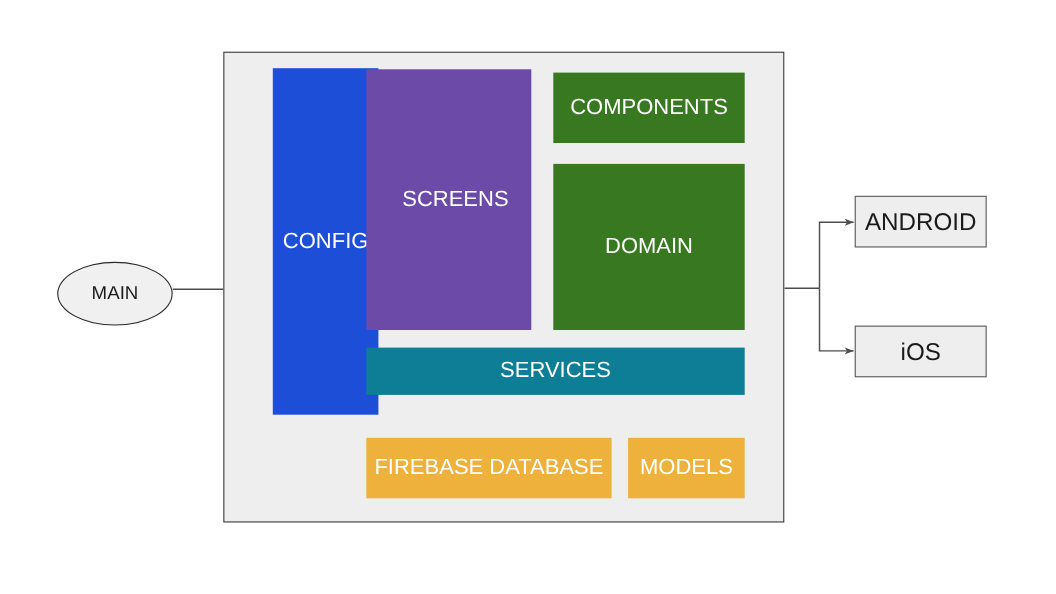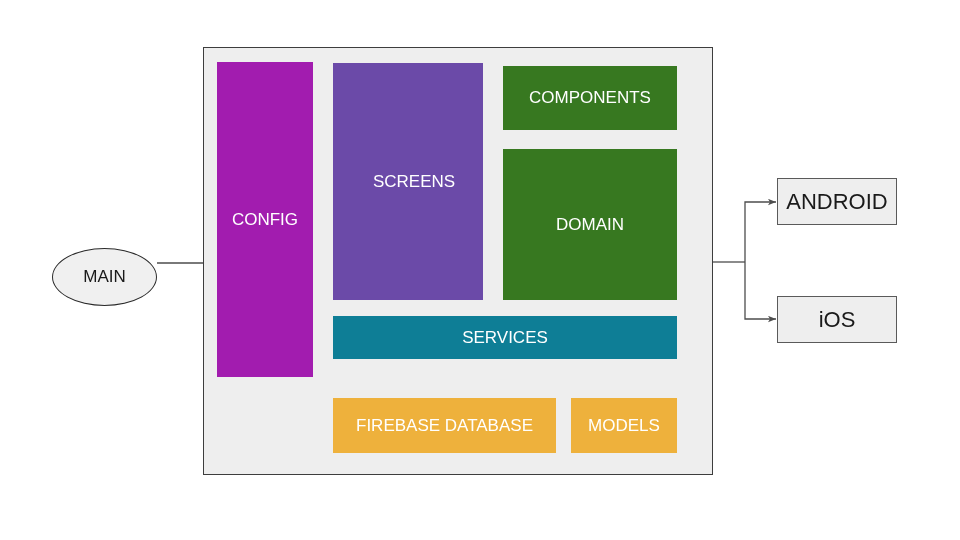--- a/index.html
+++ b/index.html
@@ -63,23 +63,23 @@
     background: #eeeeee;
     border: 1px solid #5a5a5a;
     color: #1a1a1a;
     font-size: 22px;
   }
 
   
   .block-node {
     border: none;
     color: #ffffff;
-    font-size: 17px;
+    font-size: 20px;
   }
-  .block-config   { background: #a21caf; }
+  .block-config   { background: #1d4ed8; margin-left: 31px; }
   .block-screens  { background: #6b4aa8; }
   .block-green    { background: #377820; }
   .block-services { background: #0e7e96; }
   .block-orange   { background: #eeb13c; }
 </style>
 </head>
 <body>
 
 <div id="canvas">
 
@@ -130,21 +130,21 @@
       <path d="M624,377 L624,396" stroke="#4d4d4d" stroke-width="1.3" fill="none" marker-end="url(#ah)"></path>
     </g>
 
     <g>
       <path d="M713,262 L745,262" stroke="#4d4d4d" stroke-width="1.3" fill="none"></path>
       <path d="M745,262 L745,202 L776,202" stroke="#4d4d4d" stroke-width="1.3" fill="none" marker-end="url(#ah)"></path>
       <path d="M745,262 L745,319 L776,319" stroke="#4d4d4d" stroke-width="1.3" fill="none" marker-end="url(#ah)"></path>
     </g>
   </svg>
 
-  <div class="node ellipse-node" style="left:52px; top:248px; width:105px; height:58px;">
+  <div class="node ellipse-node" style="left:52px; top:238px; width:105px; height:58px;">
     <span class="node-label">MAIN</span>
   </div>
 
   <div class="node group-box" style="left:203px; top:47px; width:510px; height:428px;"></div>
 
   <div class="node block-node block-config" style="left:217px; top:62px; width:96px; height:315px;">
     <span class="node-label">CONFIG</span>
   </div>
 
   <div class="node block-node block-screens" style="left:333px; top:63px; width:150px; height:237px;padding-left:12px;">

